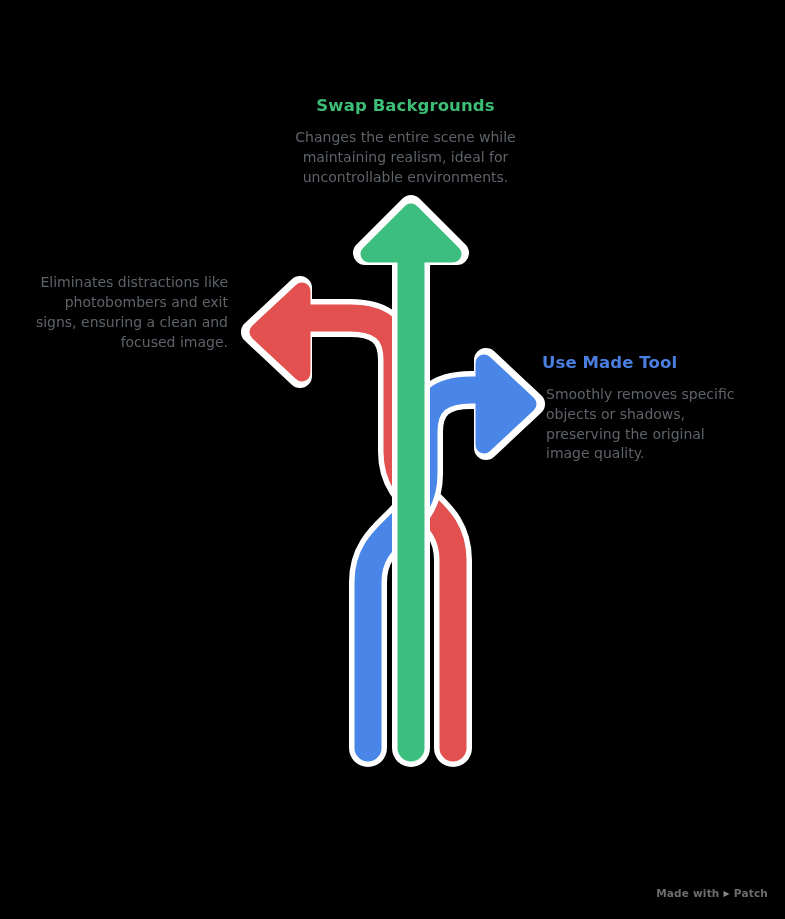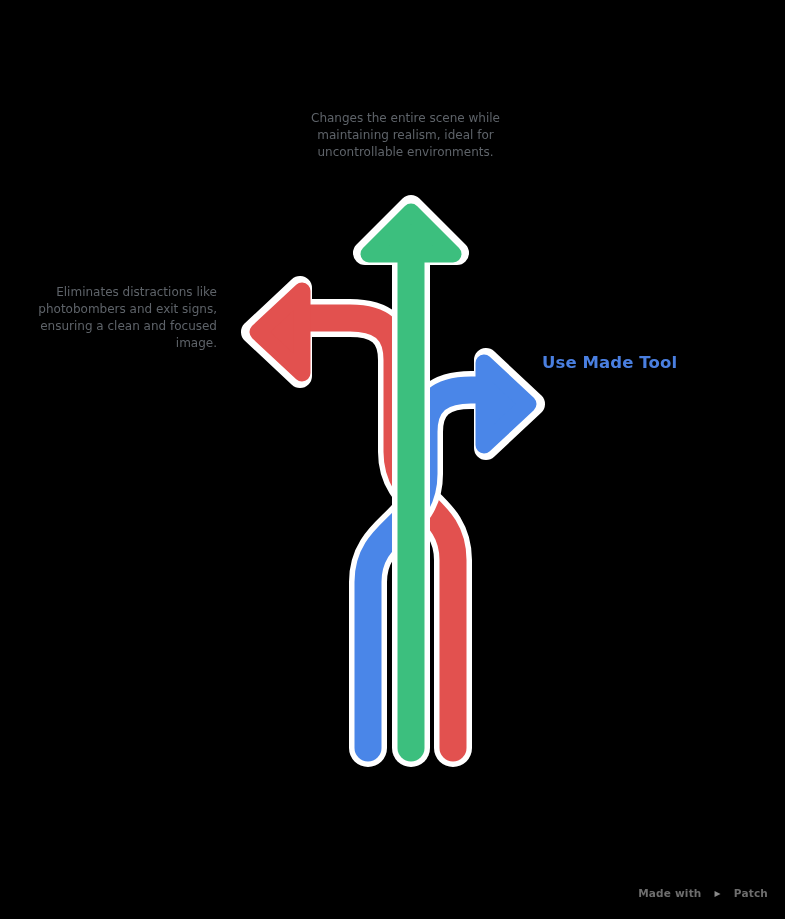--- a/index.html
+++ b/index.html
@@ -26,24 +26,24 @@
     position: absolute;
   }
   .callout-title {
     font-size: 16.5px;
     font-weight: bold;
     line-height: 1.32;
     margin: 0 0 11px 0;
     letter-spacing: 0.1px;
   }
   .callout-body {
-    font-size: 12px;
+    font-size: 14px;
     line-height: 1.42;
     color: #5e6369;
-    margin: 15px;
+    margin: 4px;
   }
 
   
   #callout-swap-backgrounds {
     left: 283px;
     top: 95px;
     width: 245px;
     text-align: center;
   }
   #callout-swap-backgrounds .callout-title { color: #3ebd76; }
@@ -66,21 +66,21 @@
   }
   #callout-use-patch-tool .callout-title { color: #4a7fe0; }
 
   
   #footer-watermark {
     position: absolute;
     right: 17px;
     bottom: 20px;
     display: flex;
     align-items: center;
-    gap: 13px;
+    gap: 4px;
     color: #6d6d6d;
     font-size: 10.5px;
     font-weight: bold;
     letter-spacing: 0.2px;
   }
   #footer-watermark .napkin-mark {
     display: inline-block;
     line-height: 1;
     font-size: 12px;
     color: #8a8a8a;
@@ -114,28 +114,30 @@
 
   <g>
     <path d="M 411 748 L 411 252" fill="none" stroke="#ffffff" stroke-width="38" stroke-linecap="round" stroke-linejoin="round"></path>
     <path d="M 411 207 L 457 253 L 365 253 Z" fill="#ffffff" stroke="#ffffff" stroke-width="24" stroke-linejoin="round"></path>
     <path d="M 411 748 L 411 252" fill="none" stroke="#3cbf7e" stroke-width="27" stroke-linecap="round" stroke-linejoin="round"></path>
     <path d="M 411 212 L 453 254 L 369 254 Z" fill="#3cbf7e" stroke="#3cbf7e" stroke-width="17" stroke-linejoin="round"></path>
   </g>
 </svg>
 
 <div class="callout" id="callout-swap-backgrounds">
+  <h2 class="callout-title">Swap Backgrounds</h2>
   <p class="callout-body">Changes the entire scene while maintaining realism, ideal for uncontrollable environments.</p>
 </div>
 
 <div class="callout" id="callout-remove-unwanted-elements">
   <p class="callout-body">Eliminates distractions like photobombers and exit signs, ensuring a clean and focused image.</p>
 </div>
 
 <div class="callout" id="callout-use-patch-tool">
   <h2 class="callout-title">Use Made Tool</h2>
+  <p class="callout-body">Smoothly removes specific objects or shadows, preserving the original image quality.</p>
 </div>
 
 <div id="footer-watermark">
   <span>Made with</span>
   <span class="napkin-mark">▸</span>
   <span>Patch</span>
 </div>
 
 </body></html>

